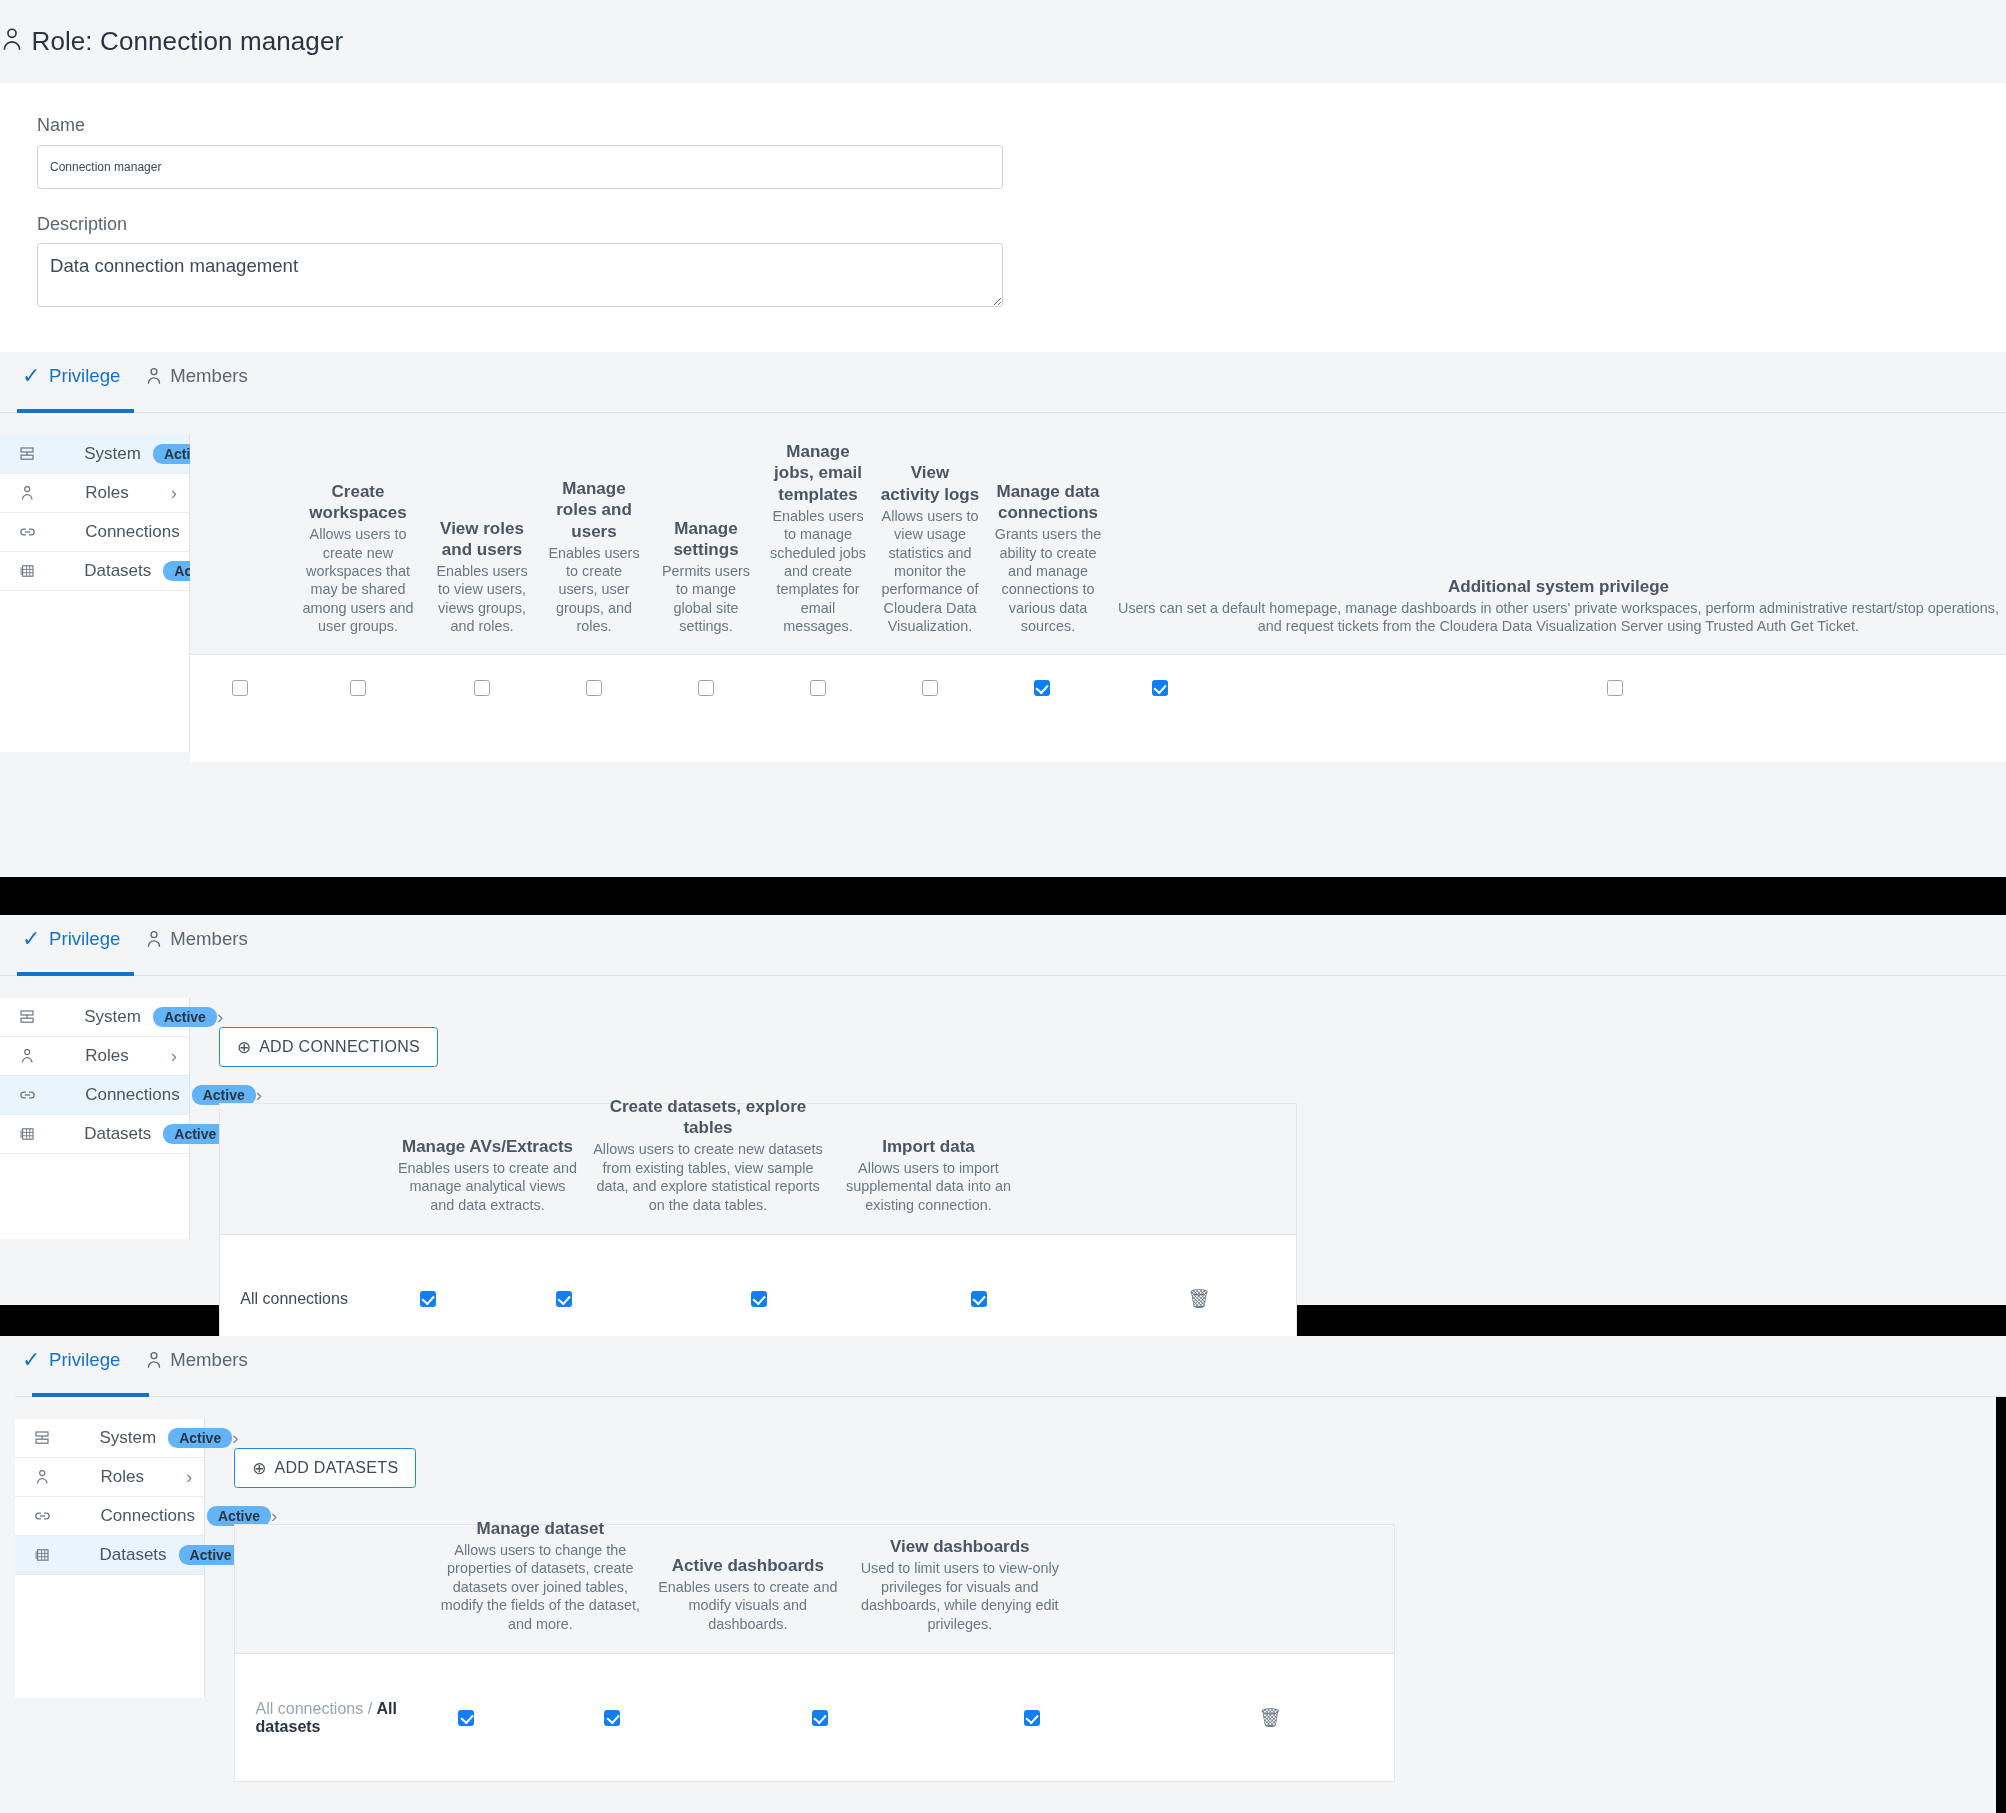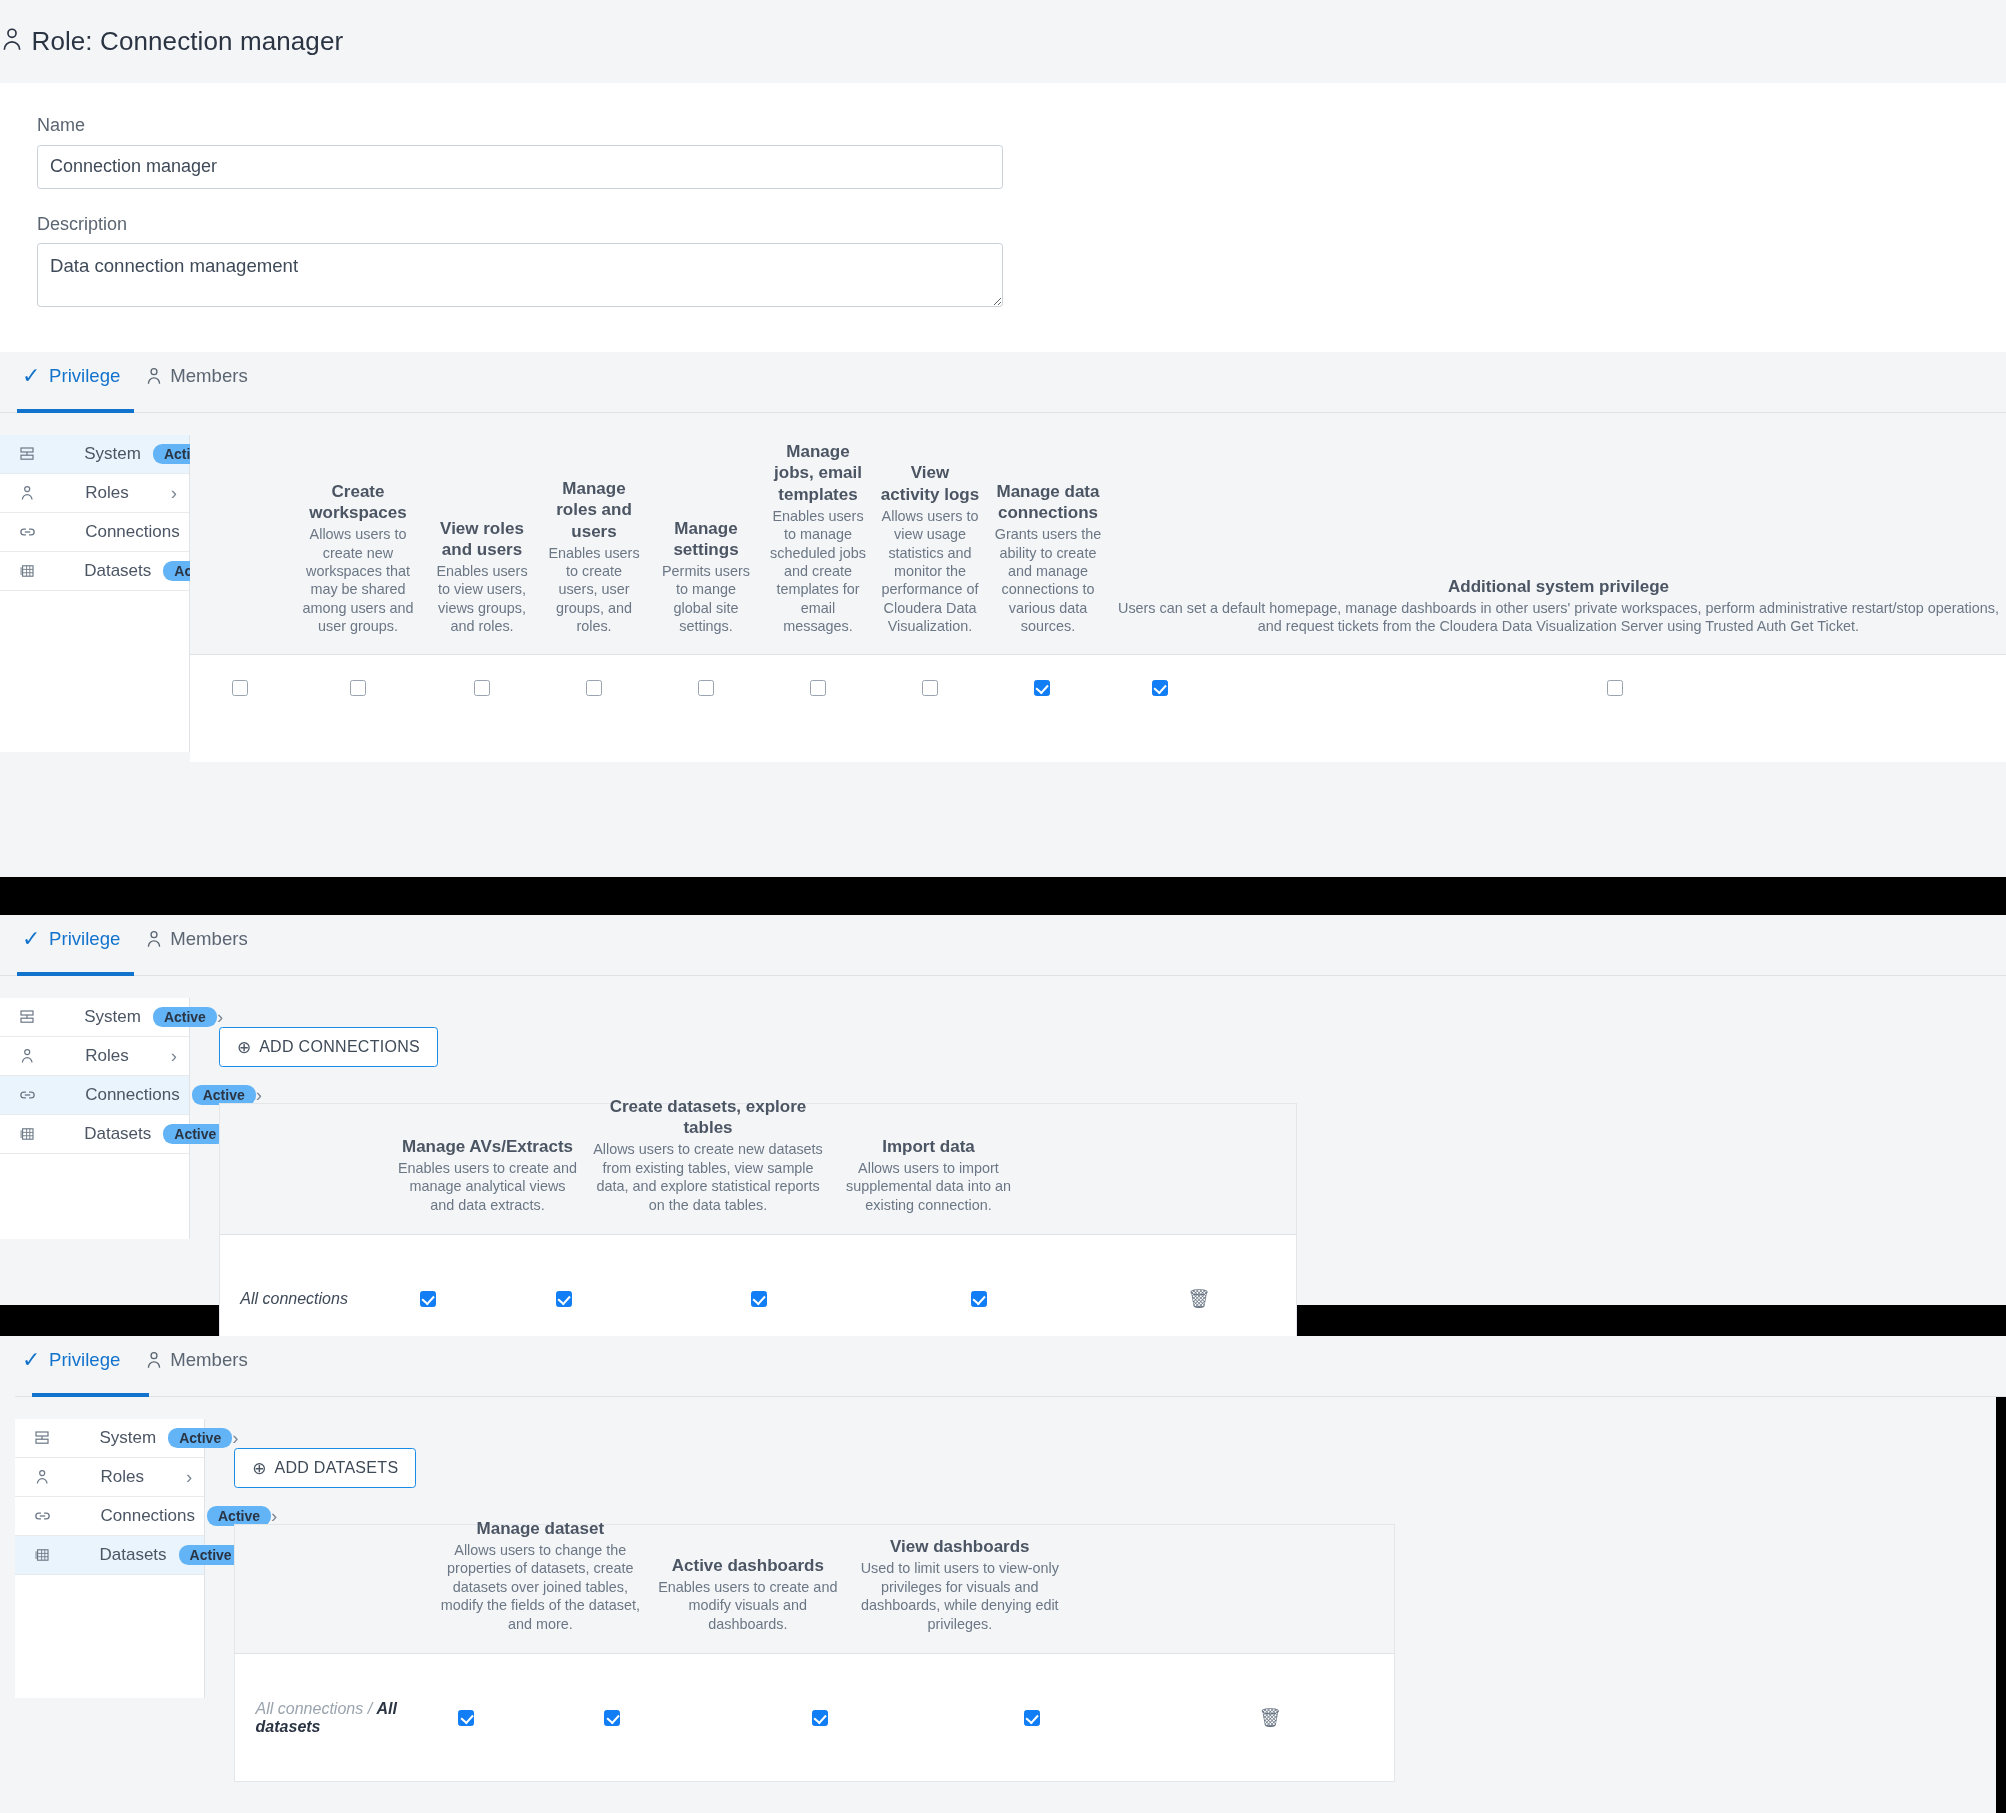--- a/index.html
+++ b/index.html
@@ -27,21 +27,21 @@
   
   .form-card {
     background:#fff; padding:32px 0 42px 37px;
     box-sizing:border-box;
   }
   .field-label { font-size:18px; color:#5b6672; margin-bottom:8.5px; }
   .text-input {
     width:966px; height:44px; box-sizing:border-box;
     border:0.8px solid #c9d0d8; border-radius:3.4px;
     font-family:"Liberation Sans", sans-serif;
-    font-size:18px; color:#3f4a58; padding:0 12px;
+    font-size:12px; color:#3f4a58; padding:0 12px;
     background:#fff;
   }
   .text-area {
     width:966px; height:64px; box-sizing:border-box;
     border:0.8px solid #c9d0d8; border-radius:3.4px;
     font-family:"Liberation Sans", sans-serif;
     font-size:18.6px; color:#3f4a58; padding:10.2px 12px;
     background:#fff; resize:vertical; line-height:1.2;
   }
   .field-spacer { height:25.4px; }
@@ -146,21 +146,21 @@
   }
   .grid-head {
     background:#f4f5f7; display:flex; align-items:flex-end;
     border-bottom:1.7px solid #dfe3e8; padding-bottom:20.3px;
     box-sizing:border-box;
   }
   .grid-row {
     display:flex; align-items:center; height:127px;
     box-sizing:border-box; background:#fff;
   }
-  .row-label { font-size:16px; color:#3f4a58; box-sizing:border-box; padding-left:20.3px;font-style:italic; }
+  .row-label { font-size:16px; color:#3f4a58; box-sizing:border-box; padding-left:20.3px; }
   .row-label .muted { color:#9aa4ae; }
   .row-label .strong { color:#2b3443; font-weight:bold; }
   .trash { color:#6b7785; font-size:18.6px; cursor:pointer; line-height:1; }
 </style>
 </head>
 <body>
 
 <div class="section" style="height:877px;">
 
   <div class="page-header">

